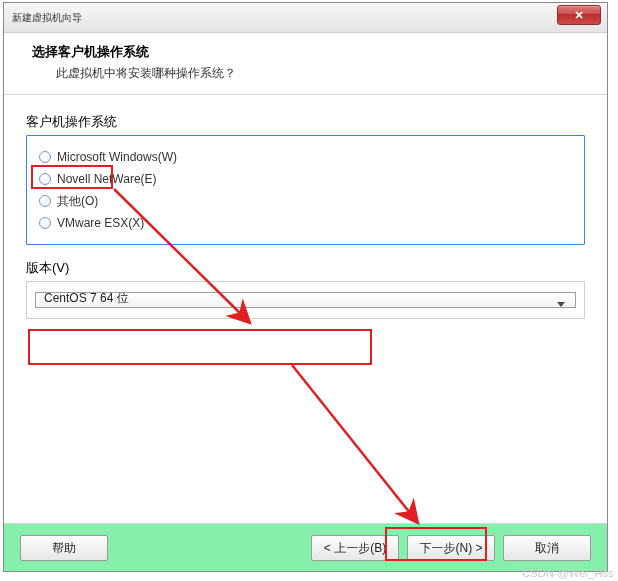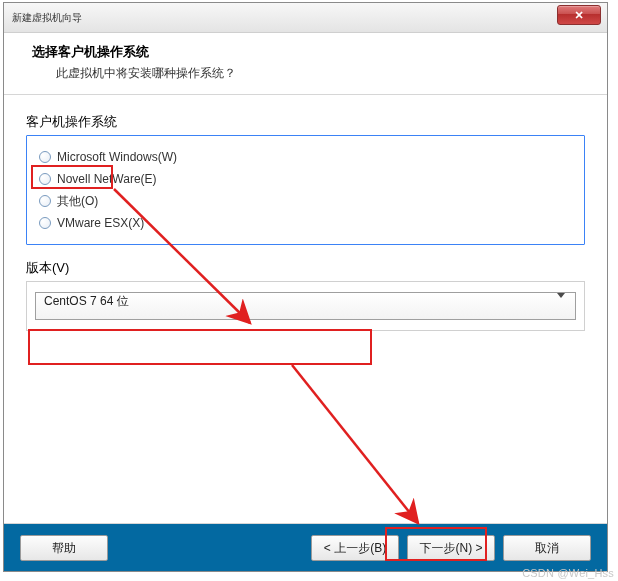--- a/index.html
+++ b/index.html
@@ -111,44 +111,44 @@
       border-radius: 50%;
       left: 2px;
       top: 2px;
     }
     .version-box {
       border: 1px solid #d0d0d0;
       padding: 6px 8px 10px 8px;
       background: #fff;
     }
     .combo {
-      height: 28px;
+      height: 16px;
       border: 1px solid #9f9f9f;
       background: linear-gradient(to bottom, #fff, #f3f3f3);
       display: flex;
-      align-items: flex-start;
+      align-items: flex-end;
       padding: 0 4px 0 8px;
       margin-top: 4px;
       cursor: pointer;
       position: relative;
     }
     .combo-text { flex: 1; font-size: 12px; color: #222; }
     .combo-arrow {
       width: 0; height: 0;
       border-left: 4px solid transparent;
       border-right: 4px solid transparent;
       border-top: 5px solid #4a4a4a;
       margin-right: 6px;
     }
     .button-bar {
       position: absolute;
       left: 0; right: 0; bottom: 0;
       height: 48px;
       border-top: 1px solid #d6d6d6;
-      background: #0369a1;
+      background: #86efac;
       display: flex;
       align-items: center;
       padding: 0 16px;
     }
     .btn {
       height: 26px;
       min-width: 88px;
       border: 1px solid #9a9a9a;
       background: linear-gradient(to bottom, #fdfdfd, #e7e7e7);
       font-size: 12px;

